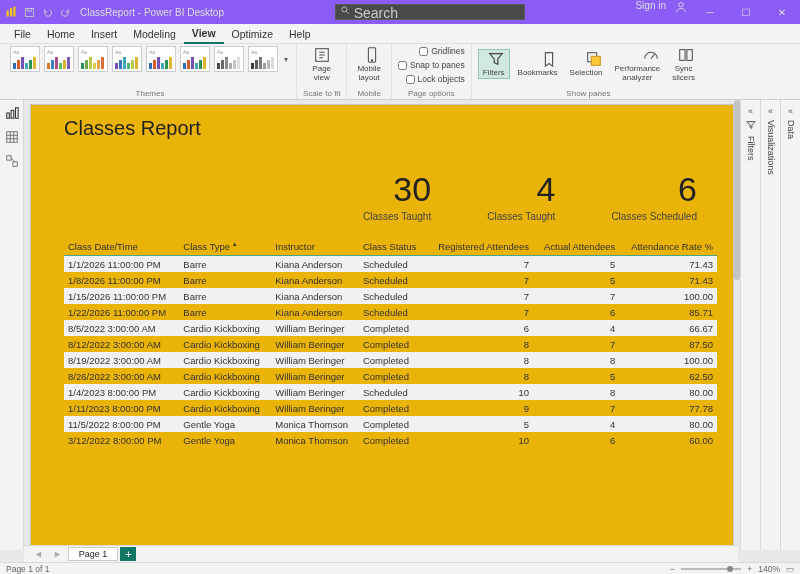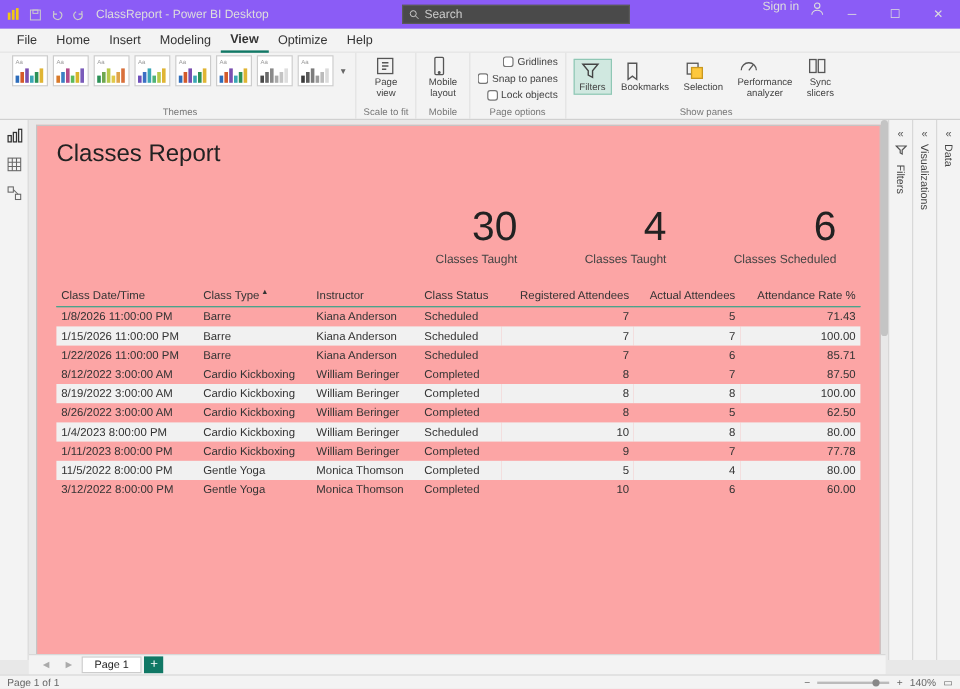--- a/index.html
+++ b/index.html
@@ -4,54 +4,54 @@
 <style>
   * { box-sizing: border-box; margin: 0; padding: 0; font-family: "Segoe UI", Arial, sans-serif; }
   body { width: 800px; height: 574px; background: #e8e8e8; overflow: hidden; font-size: 11px; color: #222; }
 
   
   .titlebar { height: 24px; background: #8b5cf6; color: #fff; display: flex; align-items: center; padding: 0 4px; }
   .titlebar .tb-left { display: flex; align-items: center; gap: 4px; }
   .titlebar .tb-icon { width: 14px; height: 14px; display: flex; align-items: center; justify-content: center; color: #ccc; font-size: 11px; }
   .titlebar .tb-title { font-size: 10px; color: #ddd; margin-left: 4px; }
   .titlebar .tb-center { flex: 1; display: flex; justify-content: center; }
-  .titlebar .search { width: 190px; height: 16px; background: #4a4a4a; border: 1px solid #5a5a5a; display: flex; align-items: center; padding: 0 4px; color: #ccc; font-size: 10px; }
+  .titlebar .search { width: 190px; height: 16px; background: #4a4a4a; border: 1px solid #5a5a5a; display: flex; padding: 0 4px; color: #ccc; font-size: 14px; }
   .titlebar .search svg { width: 10px; height: 10px; margin-right: 4px; fill: #ccc; }
   .titlebar .tb-right { display: flex; align-items: flex-start; gap: 8px; }
   .titlebar .tb-right .signin { font-size: 10px; color: #ddd; }
   .titlebar .win-btn { width: 28px; height: 24px; display: flex; align-items: center; justify-content: center; color: #ddd; font-size: 10px; }
 
   
   .menutabs { height: 20px; background: #f3f3f3; border-bottom: 1px solid #e0e0e0; display: flex; align-items: center; padding-left: 6px; }
   .menutabs .mtab { padding: 0 8px; height: 20px; display: flex; align-items: center; font-size: 10.5px; color: #333; }
   .menutabs .mtab.active { border-bottom: 2px solid #117865; font-weight: 600; }
 
   
   .ribbon { height: 56px; background: #f3f3f3; border-bottom: 1px solid #d0d0d0; display: flex; align-items: stretch; padding: 0 4px; }
   .ribbon .group { border-right: 1px solid #e2e2e2; padding: 2px 6px 1px 6px; display: flex; flex-direction: column; justify-content: space-between; align-items: center; }
   .ribbon .group-content { display: flex; align-items: center; gap: 4px; }
   .ribbon .glabel { font-size: 8px; color: #777; text-align: center; margin-top: 1px; }
   .theme-thumb { width: 30px; height: 26px; border: 1px solid #ccc; background: #fff; display: flex; flex-direction: column; padding: 2px; }
   .theme-thumb .tt-top { font-size: 5px; color: #999; }
   .theme-thumb .tt-bars { display: flex; gap: 1px; align-items: flex-end; height: 14px; margin-top: 2px; }
   .theme-thumb .tt-bars span { width: 3px; }
-  .rbtn { display: flex; flex-direction: column; align-items: flex-start; gap: 1px; padding: 0 4px; }
+  .rbtn { display: flex; flex-direction: column; align-items: flex-end; gap: 1px; padding: 0 4px; }
   .rbtn .ricon { width: 18px; height: 18px; display: flex; align-items: center; justify-content: center; }
   .rbtn .rlabel { font-size: 8px; color: #444; text-align: center; line-height: 1.1; white-space: nowrap; }
   .rcheck { display: flex; align-items: center; gap: 3px; font-size: 8.5px; color: #444; }
   .rcheck input { width: 9px; height: 9px; }
   .vcol { display: flex; flex-direction: column; gap: 2px; }
   .filters-active { background: #d0e8e0; border: 1px solid #8fc7b5; }
 
   
   .main { position: absolute; top: 100px; bottom: 24px; left: 0; right: 0; display: flex; background: #e8e8e8; }
   .left-rail { width: 24px; background: #f3f3f3; border-right: 1px solid #d8d8d8; display: flex; flex-direction: column; align-items: center; padding-top: 6px; gap: 10px; }
   .left-rail .lr-icon { width: 14px; height: 14px; }
   .canvas-wrap { flex: 1; position: relative; padding: 4px 6px 4px 6px; display: flex; }
-  .canvas { flex: 1; background: #fca5a5; border: 1px solid #c5c5c5; position: relative; overflow: hidden; }
+  .canvas { flex: 1; background: #eab308; border: 1px solid #c5c5c5; position: relative; overflow: hidden; padding-left: 17px; }
   .canvas-scroll { position: absolute; right: -1px; top: 0; width: 10px; height: 60%; background: transparent; }
   .canvas-scroll .thumb { position: absolute; top: 0; width: 6px; right: 1px; height: 180px; background: #c4c4c4; border-radius: 3px; }
 
   
   .right-rails { display: flex; }
   .right-rail { width: 20px; background: #f3f3f3; border-left: 1px solid #d8d8d8; display: flex; flex-direction: column; align-items: center; padding-top: 6px; gap: 4px; }
   .right-rail .chev { font-size: 9px; color: #555; }
   .right-rail .vlabel { writing-mode: vertical-rl; font-size: 9px; color: #444; }
 
   
@@ -391,20 +391,29 @@
                 <th>Class Date/Time</th>
                 <th>Class Type<span class="sort-ind"> ▲</span></th>
                 <th>Instructor</th>
                 <th>Class Status</th>
                 <th class="num">Registered Attendees</th>
                 <th class="num">Actual Attendees</th>
                 <th class="num">Attendance Rate %</th>
               </tr>
             </thead>
           <tbody id="tbody">
+              <tr class="odd">
+                <td>1/1/2026 11:00:00 PM</td>
+                <td>Barre</td>
+                <td>Kiana Anderson</td>
+                <td>Scheduled</td>
+                <td class="num">7</td>
+                <td class="num">5</td>
+                <td class="num">71.43</td>
+              </tr>
               <tr>
                 <td>1/8/2026 11:00:00 PM</td>
                 <td>Barre</td>
                 <td>Kiana Anderson</td>
                 <td>Scheduled</td>
                 <td class="num">7</td>
                 <td class="num">5</td>
                 <td class="num">71.43</td>
               </tr>
               <tr class="odd">
@@ -417,20 +426,29 @@
                 <td class="num">100.00</td>
               </tr>
               <tr>
                 <td>1/22/2026 11:00:00 PM</td>
                 <td>Barre</td>
                 <td>Kiana Anderson</td>
                 <td>Scheduled</td>
                 <td class="num">7</td>
                 <td class="num">6</td>
                 <td class="num">85.71</td>
+              </tr>
+              <tr class="odd">
+                <td>8/5/2022 3:00:00 AM</td>
+                <td>Cardio Kickboxing</td>
+                <td>William Beringer</td>
+                <td>Completed</td>
+                <td class="num">6</td>
+                <td class="num">4</td>
+                <td class="num">66.67</td>
               </tr>
               <tr>
                 <td>8/12/2022 3:00:00 AM</td>
                 <td>Cardio Kickboxing</td>
                 <td>William Beringer</td>
                 <td>Completed</td>
                 <td class="num">8</td>
                 <td class="num">7</td>
                 <td class="num">87.50</td>
               </tr>

